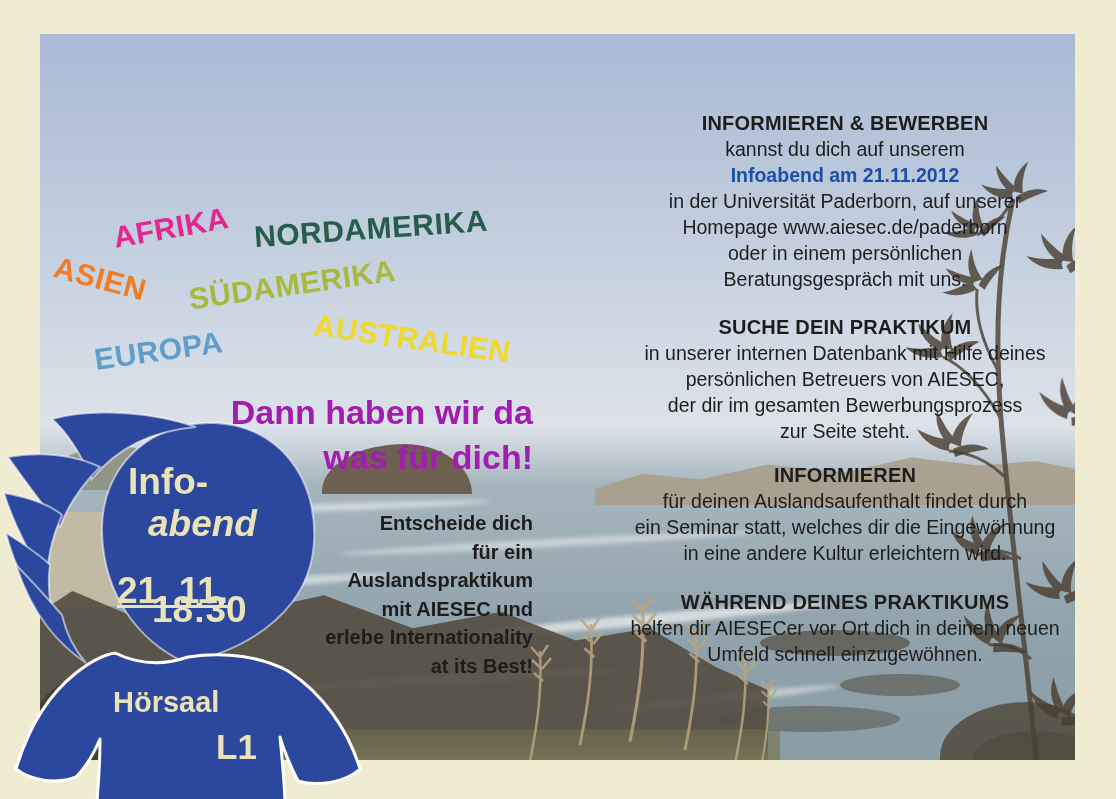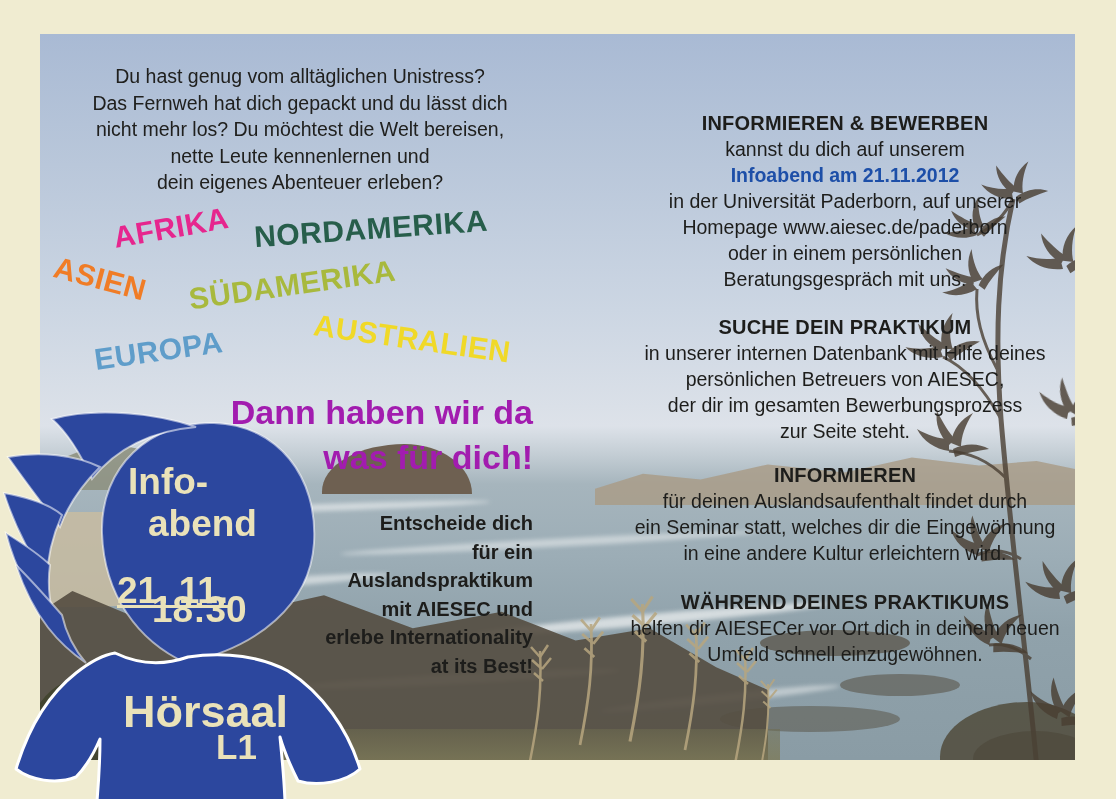--- a/index.html
+++ b/index.html
@@ -123,25 +123,20 @@
         <use href="#stalk" transform="translate(20,57)"></use>
         <use href="#stalk" transform="translate(70,30) scale(1.1)"></use>
         <use href="#stalk" transform="translate(120,10) scale(1.25)"></use>
         <use href="#stalk" transform="translate(175,35) scale(1.1)"></use>
         <use href="#stalk" transform="translate(225,60)"></use>
         <use href="#stalk" transform="translate(250,90) scale(0.8)"></use>
       </g>
     </svg>
   </div>
 
-  <div id="intro" class="ml">Du hast genug vom alltäglichen Unistress?
-Das Fernweh hat dich gepackt und du lässt dich
-nicht mehr los? Du möchtest die Welt bereisen,
-nette Leute kennenlernen und
-dein eigenes Abenteuer erleben?</div>
 
   <span class="continent" style="left: 113px; top: 211px; transform: rotate(-10deg); color: rgb(230, 38, 142);">AFRIKA</span>
   <span class="continent" style="left: 254px; top: 212px; transform: rotate(-4deg); color: rgb(39, 94, 75);">NORDAMERIKA</span>
   <span class="continent" style="left: 53px; top: 262px; transform: rotate(15deg); color: rgb(240, 124, 38);">ASIEN</span>
   <span class="continent" style="left: 188px; top: 268px; transform: rotate(-8deg); color: rgb(168, 185, 61);">SÜDAMERIKA</span>
   <span class="continent" style="left: 94px; top: 334px; transform: rotate(-8deg); color: rgb(95, 157, 202);">EUROPA</span>
   <span class="continent" style="left: 313px; top: 322px; transform: rotate(8deg); color: rgb(240, 217, 40);">AUSTRALIEN</span>
 
   <div id="claim" class="ml">Dann haben wir da
 was für dich!</div>
@@ -160,24 +155,24 @@
       <path d="M100,62 C82,80 68,100 60,122 C40,96 22,72 8,52 C40,46 75,50 100,62 Z"></path>
       <path d="M62,110 C52,132 47,154 47,176 C30,150 14,120 4,88 C26,92 48,98 62,110 Z"></path>
       <path d="M50,160 C47,182 50,204 58,224 C36,200 16,168 6,128 C22,138 38,148 50,160 Z"></path>
       <path d="M62,210 C66,228 74,244 86,258 C60,240 34,214 16,160 C32,176 48,194 62,210 Z"></path>
     </g>
     <path fill="#2c479e" stroke="#ffffff" stroke-width="3" stroke-linejoin="round" d="M115,248 C140,260 165,260 188,252 C226,246 262,252 288,266 C322,288 348,324 360,364 C346,377 318,382 298,376 C290,360 284,346 280,332 C282,352 284,372 285,396 L97,396 C99,372 100,352 100,334 C94,348 86,362 76,372 C56,380 30,375 16,364 C28,324 48,290 76,268 C90,257 102,250 115,248 Z" style="fill: rgb(44, 71, 158);"></path>
   </svg>
 
   <div style="color: rgb(234, 226, 185);">
     <span class="badge-txt" style="left:128px;top:461px;font-size:37px;">Info-</span>
-    <span class="badge-txt" style="left:148px;top:503px;font-size:37px;">abend</span>
+    <span class="badge-txt" style="left:148px;top:503px;font-size:37px;font-style:italic;">abend</span>
     <span class="badge-txt" style="left:117px;top:570px;font-size:37px;text-decoration:underline;">21. 11.</span>
     <span class="badge-txt" style="left:152px;top:589px;font-size:37px;">18:30</span>
-    <span class="badge-txt" style="left:123px;top:686px;font-size:45px;">Hörsaal</span>
+    <span class="badge-txt" style="left:113px;top:686px;font-size:29px;">Hörsaal</span>
     <span class="badge-txt" style="left:172px;top:727px;font-size:35px;margin-left:44px;">L1</span>
   </div>
 
   <div id="right-col">
     <div class="section" id="sec1">
       <div class="hd">INFORMIEREN &amp; BEWERBEN</div>
       <div>kannst du dich auf unserem</div>
       <div class="hl" style="color: rgb(29, 79, 168);">Infoabend am 21.11.2012</div>
       <div class="ml">in der Universität Paderborn, auf unserer
 Homepage www.aiesec.de/paderborn

